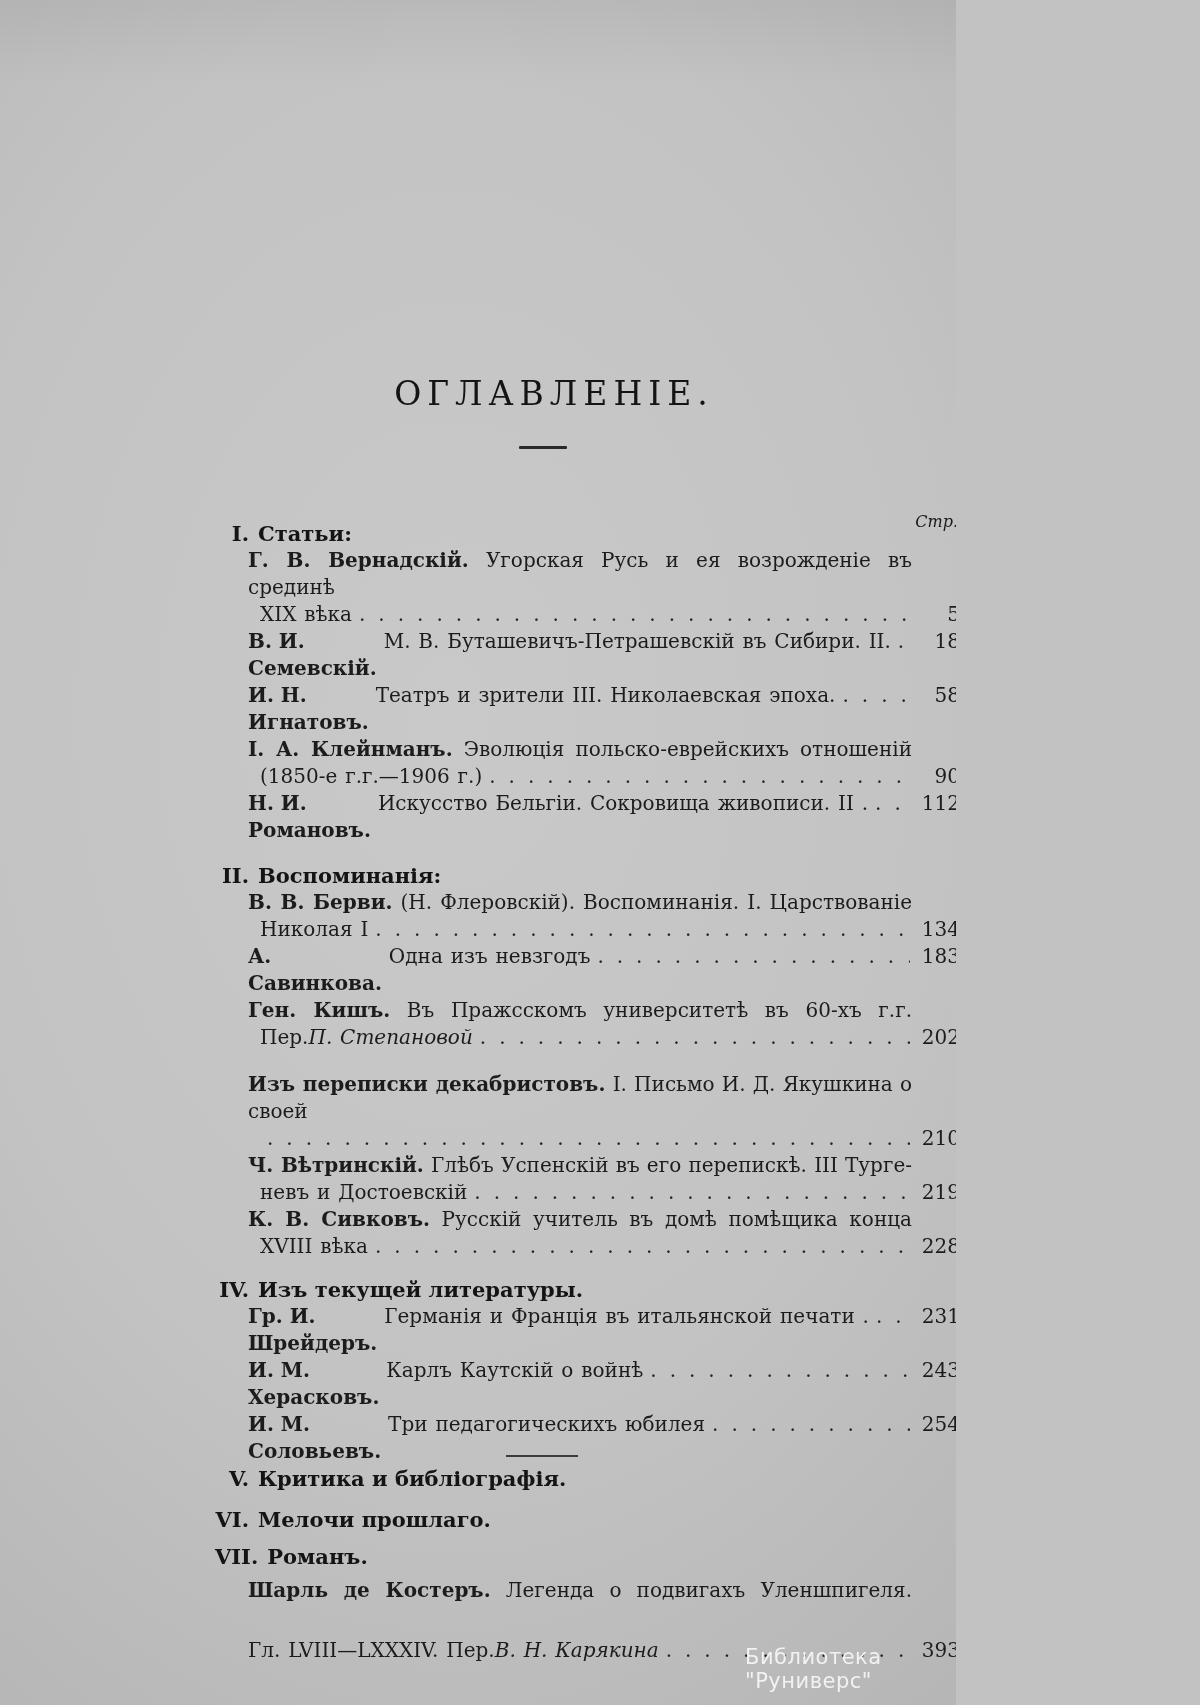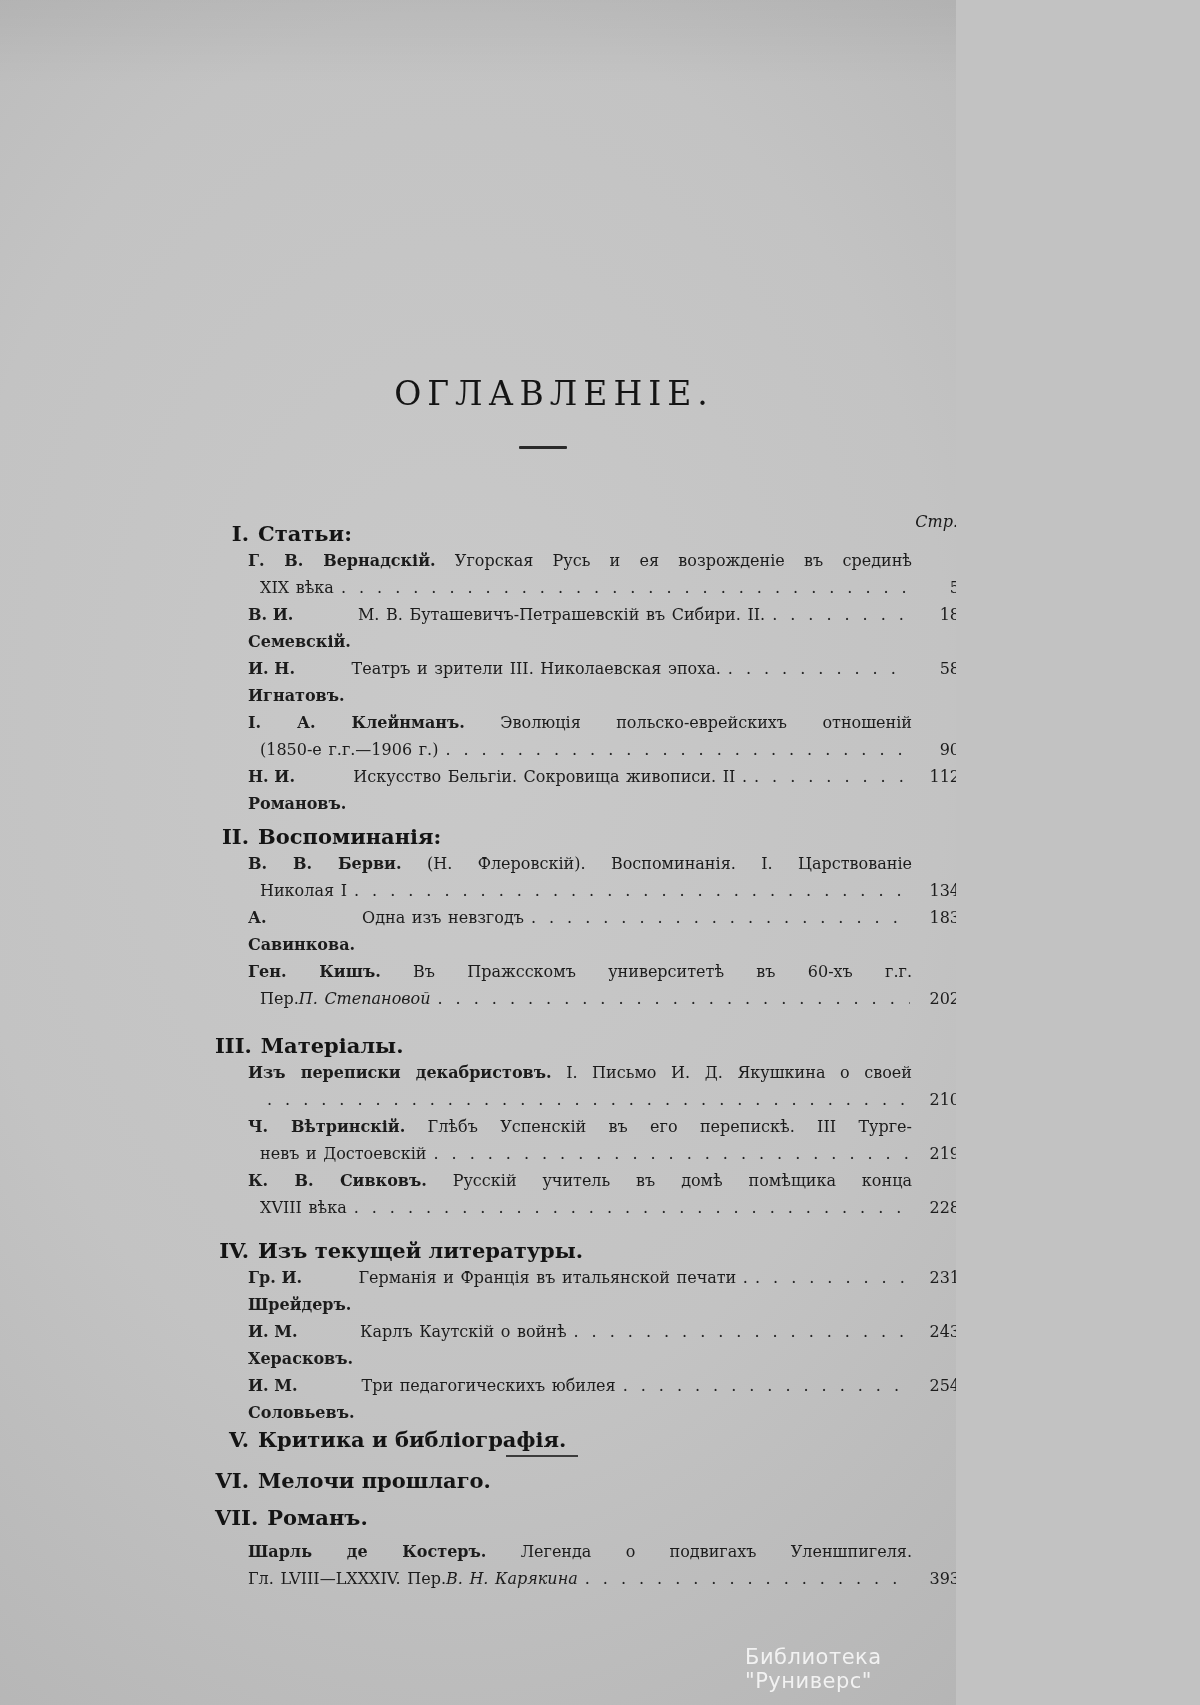--- a/index.html
+++ b/index.html
@@ -22,39 +22,39 @@
   .title-rule {
     position:absolute; top:446px; left:519px;
     width:48px; height:3px; background:#2a2a2a; border-radius:1px;
   }
   .str-label {
     position:absolute; top:512px; left:215px; width:743px;
     text-align:right; font-style:italic; font-size:16px; color:#1a1a1a;
   }
   .toc { position:absolute; top:520px; left:215px; width:745px; }
   .sec { display:block; }
-  .sec:nth-of-type(2) { margin-top:6px; }
+  .sec:nth-of-type(2) { margin-top:18px; }
   .sec:nth-of-type(3) { margin-top:20px; }
   .sec:nth-of-type(4) { margin-top:16px; }
   .sec:nth-of-type(5) { }
   .sec:nth-of-type(6) { margin-top:14px; }
   .sec:nth-of-type(7) { margin-top:10px; }
   .sec-h { font-size:21px; font-weight:700; line-height:27px; color:#141414; }
   .sec-h .num { display:inline-block; min-width:34px; text-align:right; margin-right:9px; }
   .entries { }
   .sec:nth-of-type(7) .entries { margin-top:7px; }
-  .entry { font-size:16px; line-height:27px; padding-left:33px; }
+  .entry { font-size:20px; line-height:27px; padding-left:33px; }
   .b { font-weight:700; }
   .i { font-style:italic; }
   .row { display:flex; align-items:baseline; }
   .row .b { margin-right:7px; }
   .row .t { white-space:nowrap; word-spacing:1.5px; }
   .just { text-align:justify; text-align-last:justify; padding-right:48px; }
   .l2 { padding-left:12px; }
-  .sec:nth-of-type(7) .l2 { padding-left:0; }
+  .sec:nth-of-type(7) .l2 { padding-left:0;margin-top:33px; }
   .leader {
     flex:1 1 auto; overflow:hidden; white-space:nowrap;
     letter-spacing:13px; margin:0 8px 0 7px; color:#222;
   }
   .pg { min-width:42px; text-align:right; flex:0 0 auto; }
   .bottom-rule {
     position:absolute; top:1455px; left:506px;
     width:72px; height:2px; background:#3c3c3c;
   }
   .watermark {
@@ -140,21 +140,20 @@
             <div class="l2 row">
               <span class="t">Пер. </span>
               <span class="t i">П. Степановой</span>
               <span class="leader" aria-hidden="true">......................................................................</span>
               <span class="pg">202</span>
             </div>
           </div>
         </div>
       </section>
       <section class="sec">
-        <div class="sec-h"><span class="num">III.</span><span class="hd">Матеріалы.</span></div>
         <div class="entries">
           <div class="entry">
             <div class="l1 just"><span class="b">Изъ переписки декабристовъ.</span> <span class="t">I. Письмо И. Д. Якушкина о своей</span></div>
             <div class="l2 row">
               <span class="leader" aria-hidden="true">......................................................................</span>
               <span class="pg">210</span>
             </div>
           </div>
           <div class="entry">
             <div class="l1 just"><span class="b">Ч. Вѣтринскій.</span> <span class="t">Глѣбъ Успенскій въ его перепискѣ. III Турге-</span></div>

